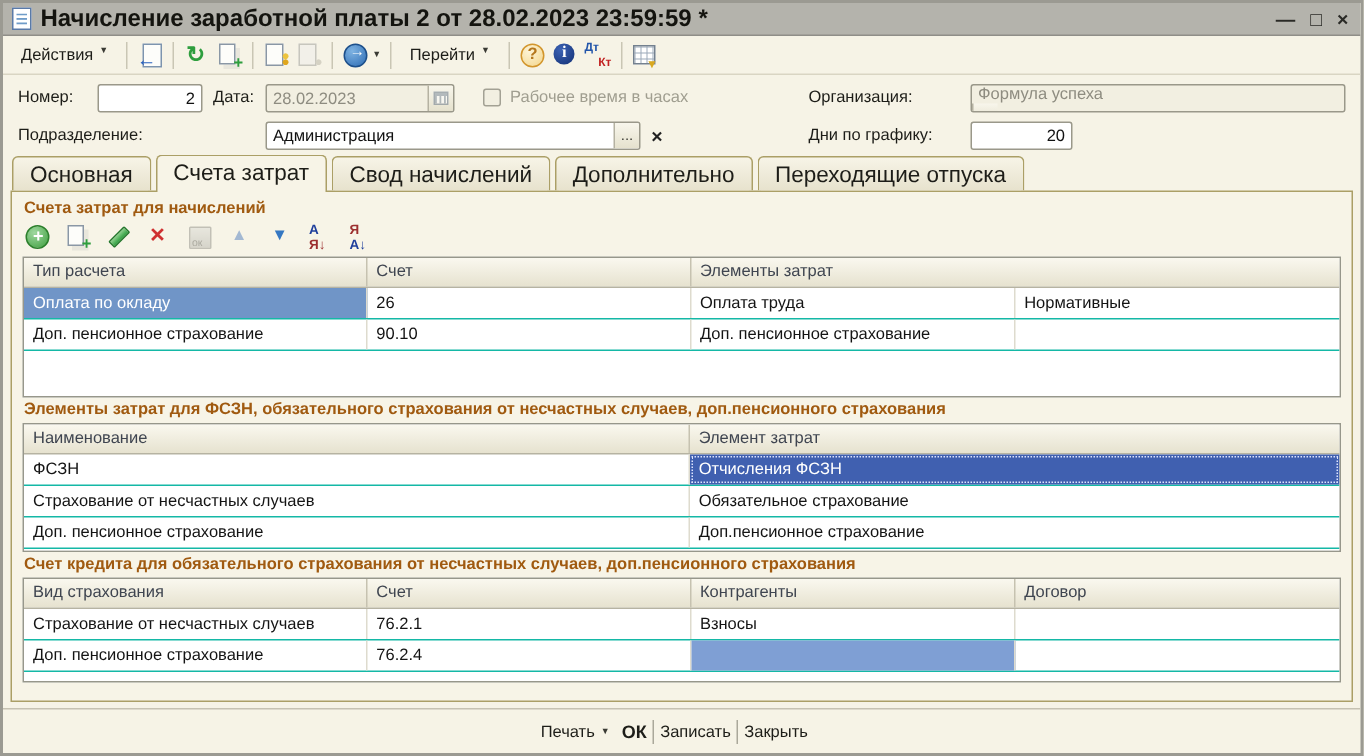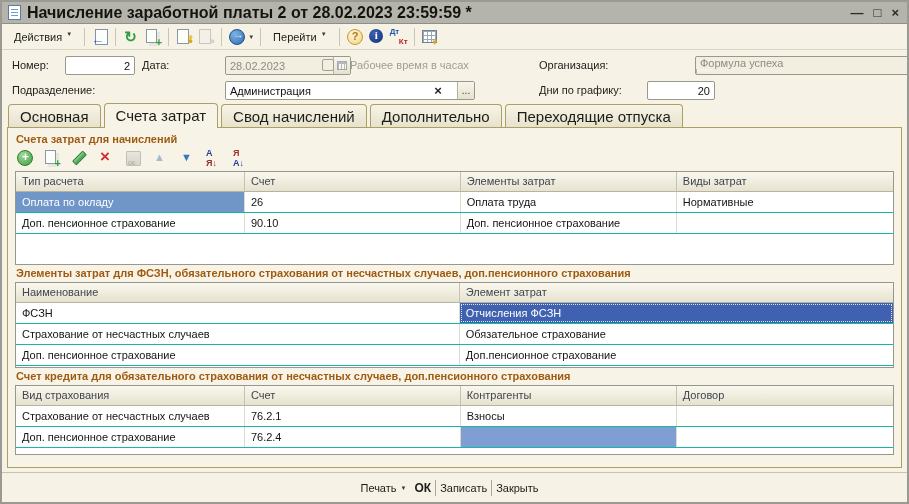--- a/index.html
+++ b/index.html
@@ -45,21 +45,21 @@
   .report-icon::before{ content:""; position:absolute; left:1px; top:2px; width:13px; height:11px; background:
       linear-gradient(#9aa8b8 1px, transparent 1px), linear-gradient(90deg,#9aa8b8 1px, transparent 1px), #fff;
       background-size:4px 4px; border:1px solid #74818f;}
   .report-icon::after{ content:"▼"; position:absolute; right:0; bottom:-1px; color:#d9a81f; font-size:8px;}
 
   
   .fields{ position:relative; height:56px; flex:0 0 auto; font-size:11px; color:#1d1d18;}
   .flabel{ position:absolute; line-height:19px; white-space:nowrap;}
   .finput{ position:absolute; height:19px; border:1px solid #9a988a; border-radius:2px; background:#fff; font-family:"Liberation Sans",sans-serif; font-size:11px; padding:0 4px; color:#111;}
   .finput.num{ text-align:right;}
-  .fwrap{ position:absolute; height:19px; display:flex; border:1px solid #9a988a; border-radius:2px; background:#fff; overflow:hidden;margin-left:48px;}
+  .fwrap{ position:absolute; height:19px; display:flex; border:1px solid #9a988a; border-radius:2px; background:#fff; overflow:hidden;}
   .fwrap input{ border:none; outline:none; flex:1; font-family:"Liberation Sans",sans-serif; font-size:11px; padding:0 4px; background:transparent; color:#111; min-width:0;}
   .fwrap.disabled, .finput.disabled{ background:#f2efe1; color:#8e8c80;}
   .fwrap.disabled input{ color:#8e8c80;}
   .mini-btn{ width:17px; border-left:1px solid #b5b2a2; background:linear-gradient(#f8f6ec,#e5e1cd); display:flex; align-items:center; justify-content:center; font-size:10px; color:#3a3a34; position:relative;}
   .cal-glyph{ width:10px; height:9px; background: linear-gradient(#8a97a5 2px, transparent 2px), linear-gradient(90deg,#8a97a5 1px, transparent 1px), #fff; background-size:100% 100%, 3px 3px; border:1px solid #74818f; opacity:.6;}
   .lens{ width:7px; height:7px; border:2px solid #6e6c62; border-radius:50%; position:relative; top:-1px; left:-1px;}
   .lens::after{ content:""; position:absolute; width:5px; height:2px; background:#6e6c62; transform:rotate(45deg); right:-4px; bottom:-2px;}
   .clear-btn{ position:absolute; width:16px; height:19px; display:flex; align-items:center; justify-content:center; font-size:13px; font-weight:bold; color:#222;}
   .checkbox{ position:absolute; width:12px; height:12px; border:1px solid #a3a194; background:#f2efe1; border-radius:2px;}
   .cb-label{ position:absolute; line-height:19px; color:#a09e90; white-space:nowrap;}
@@ -178,21 +178,21 @@
     <span class="flabel" style="left:10px; top:6px;">Номер:</span>
     <input class="finput num" style="left: 63px; top: 6px; width: 70px;" value="2">
     <span class="flabel" style="left:140px; top:6px;">Дата:</span>
     <span class="fwrap disabled" style="left:175px; top:6px; width:126px;">
       <input value="28.02.2023" style="">
       <span class="mini-btn">
           <span class="cal-glyph"></span>
         </span>
     </span>
     <span class="checkbox" style="left:320px; top:9px;"></span>
-    <span class="cb-label" style="left:348px; top:6px;">Рабочее время в часах</span>
+    <span class="cb-label" style="left:338px; top:6px;">Рабочее время в часах</span>
 
     <span class="flabel" style="left:10px; top:31px;">Подразделение:</span>
     <span class="fwrap" style="left:175px; top:31px; width:250px;">
       <input value="Администрация" style="">
       <span class="mini-btn">...</span>
     </span>
     <span class="clear-btn" style="left:428px; top:31px;">×</span>
 
     <span class="flabel" style="left:537px; top:6px;">Организация:</span>
     <span class="fwrap disabled" style="left:645px; top:6px; width:250px;flex-direction:column;">
@@ -244,21 +244,20 @@
           </span>
           <span class="ticon-wrap">
             <span class="ticon sort-desc-icon"></span>
           </span>
         </div>
         <div class="grid" style="height: 94px;">
           <div class="g-head">
             <div class="g-hcell" style="width: 26.1%;">Тип расчета</div>
             <div class="g-hcell" style="width: 24.6%;">Счет</div>
             <div class="g-hcell" style="width: 24.65%;">Элементы затрат</div>
-            <div class="g-hcell" style="width: 24.65%;">Виды затрат</div>
           </div>
           <div class="g-row">
             <div class="g-cell sel-inactive" style="width: 26.1%;">Оплата по окладу</div>
             <div class="g-cell" style="width: 24.6%;">26</div>
             <div class="g-cell" style="width: 24.65%;">Оплата труда</div>
             <div class="g-cell" style="width: 24.65%;">Нормативные</div>
           </div>
           <div class="g-row">
             <div class="g-cell" style="width: 26.1%;">Доп. пенсионное страхование</div>
             <div class="g-cell" style="width: 24.6%;">90.10</div>

